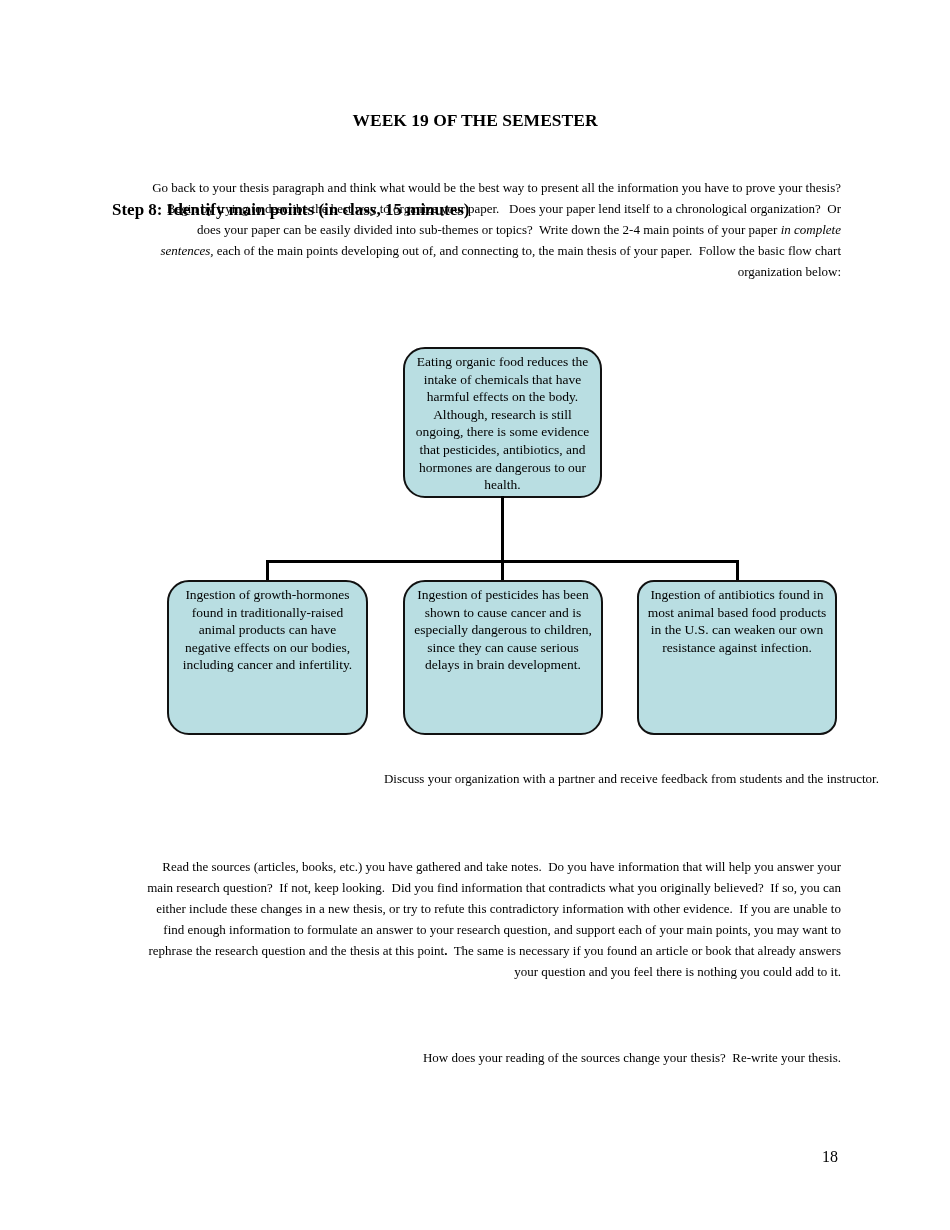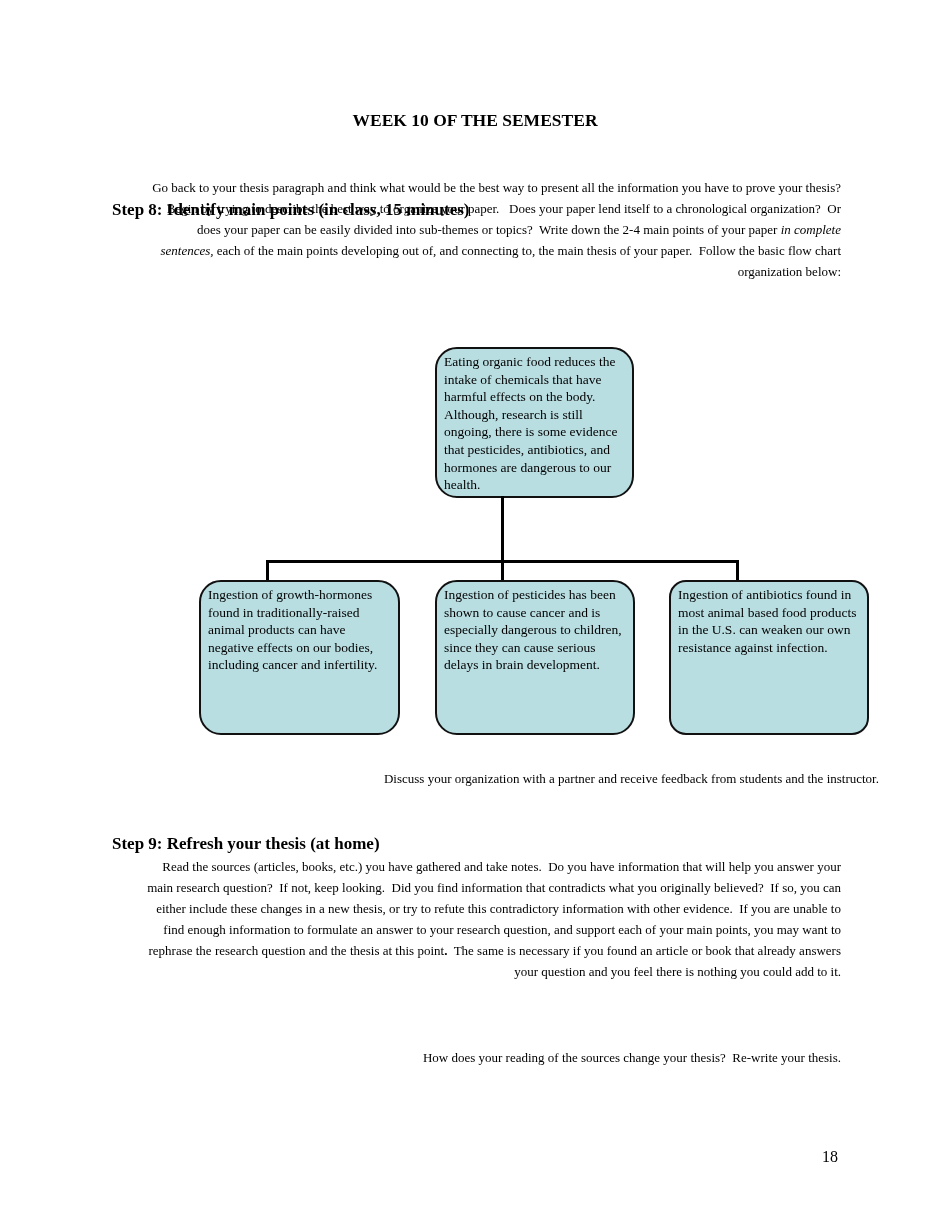--- a/index.html
+++ b/index.html
@@ -17,66 +17,65 @@
   .heading { left: 112px; font-weight: bold; font-size: 17px; white-space: pre-wrap; }
   .para { left: 147px; width: 694px; font-size: 13px; line-height: 21px; white-space: pre-wrap; text-align: right; }
   .it { font-style: italic; }
   .bd { font-weight: bold; }
 
   .flowchart { left: 0; top: 347px; width: 950px; height: 392px; }
   .fbox {
     position: absolute;
     border: 2px solid #15803d;
     border-radius: 22px;
+    text-align: center;
     font-size: 13.5px;
     line-height: 17.6px;
     overflow: hidden;
     padding: 4px 7px;
-    margin-left: 32px;
   }
   .fbox span { white-space: pre-wrap; }
   .top-box   { left: 403px; top: 0;     width: 199px; height: 151px; }
   .left-box  { left: 167px; top: 233px; width: 201px; height: 155px; }
   .mid-box   { left: 403px; top: 233px; width: 200px; height: 155px; }
   .right-box { left: 637px; top: 233px; width: 200px; height: 155px; border-radius: 17px; }
   .cline { position: absolute; background: #000; }
   .v-stem     { left: 501px; top: 149px; width: 3px;   height: 66px; }
   .h-bar      { left: 266px; top: 213px; width: 473px; height: 3px; }
   .drop-left  { left: 266px; top: 213px; width: 3px;   height: 20px; }
   .drop-mid   { left: 501px; top: 213px; width: 3px;   height: 20px; }
   .drop-right { left: 736px; top: 213px; width: 3px;   height: 20px; }
 
   .page-number { left: 0; top: 1148px; width: 838px; text-align: right; font-size: 16px; }
 </style>
 </head>
 <body>
 
 <div class="page">
 
-  <div class="abs title">WEEK 10 OF THE SEMESTER</div>
+  <div class="abs title">WEEK 19 OF THE SEMESTER</div>
 
   <div class="abs heading" style="top:160px;margin-top:40px;">Step 8: Identify main points (in class, 15 minutes)</div>
 
   <div class="abs para" style="top:177px;"><span>Go back to your thesis paragraph and think what would be the best way to present all the information you have to prove your thesis?  Begin by trying to describe the best way to organize your paper.   Does your paper lend itself to a chronological organization?  Or does your paper can be easily divided into sub-themes or topics?  Write down the 2-4 main points of your paper </span><span class="it">in complete sentences,</span><span> each of the main points developing out of, and connecting to, the main thesis of your paper.  Follow the basic flow chart organization below:</span></div>
 
   <div class="abs flowchart">
     <div class="fbox top-box" style="background: rgb(185, 222, 226); border-color: rgb(17, 17, 17);"><span>Eating organic food reduces the intake of chemicals that have harmful effects on the body.  Although, research is still ongoing, there is some evidence that pesticides, antibiotics, and hormones are dangerous to our health.</span></div>
     <div class="cline v-stem"></div>
     <div class="cline h-bar"></div>
     <div class="cline drop-left"></div>
     <div class="cline drop-mid"></div>
     <div class="cline drop-right"></div>
     <div class="fbox mid-box" style="background: rgb(185, 222, 226); border-color: rgb(17, 17, 17);"><span>Ingestion of pesticides has been shown to cause cancer and is especially dangerous to children, since they can cause serious delays in brain development.</span></div>
     <div class="fbox left-box" style="background: rgb(185, 222, 226); border-color: rgb(17, 17, 17);"><span>Ingestion of growth-hormones found in traditionally-raised animal products can have negative effects on our bodies, including cancer and infertility.</span></div>
     <div class="fbox right-box" style="background: rgb(185, 222, 226); border-color: rgb(17, 17, 17);"><span>Ingestion of antibiotics found in most animal based food products in the U.S. can weaken our own resistance against infection.</span></div>
   </div>
 
   <div class="abs para" style="top:768px;margin-left:38px;">Discuss your organization with a partner and receive feedback from students and the instructor.</div>
 
-  <div class="abs heading" style="top:834px;">Step 9: Refresh your thesis (at home)</div>
 
   <div class="abs para" style="top:856px;"><span>Read the sources (articles, books, etc.) you have gathered and take notes.  Do you have information that will help you answer your main research question?  If not, keep looking.  Did you find information that contradicts what you originally believed?  If so, you can either include these changes in a new thesis, or try to refute this contradictory information with other evidence.  If you are unable to find enough information to formulate an answer to your research question, and support each of your main points, you may want to rephrase the research question and the thesis at this point</span><span class="bd">.</span><span>  The same is necessary if you found an article or book that already answers your question and you feel there is nothing you could add to it.</span></div>
 
   <div class="abs para" style="top:1047px;">How does your reading of the sources change your thesis?  Re-write your thesis.</div>
 
 
   <div class="abs page-number">18</div>
 
 </div>
 

